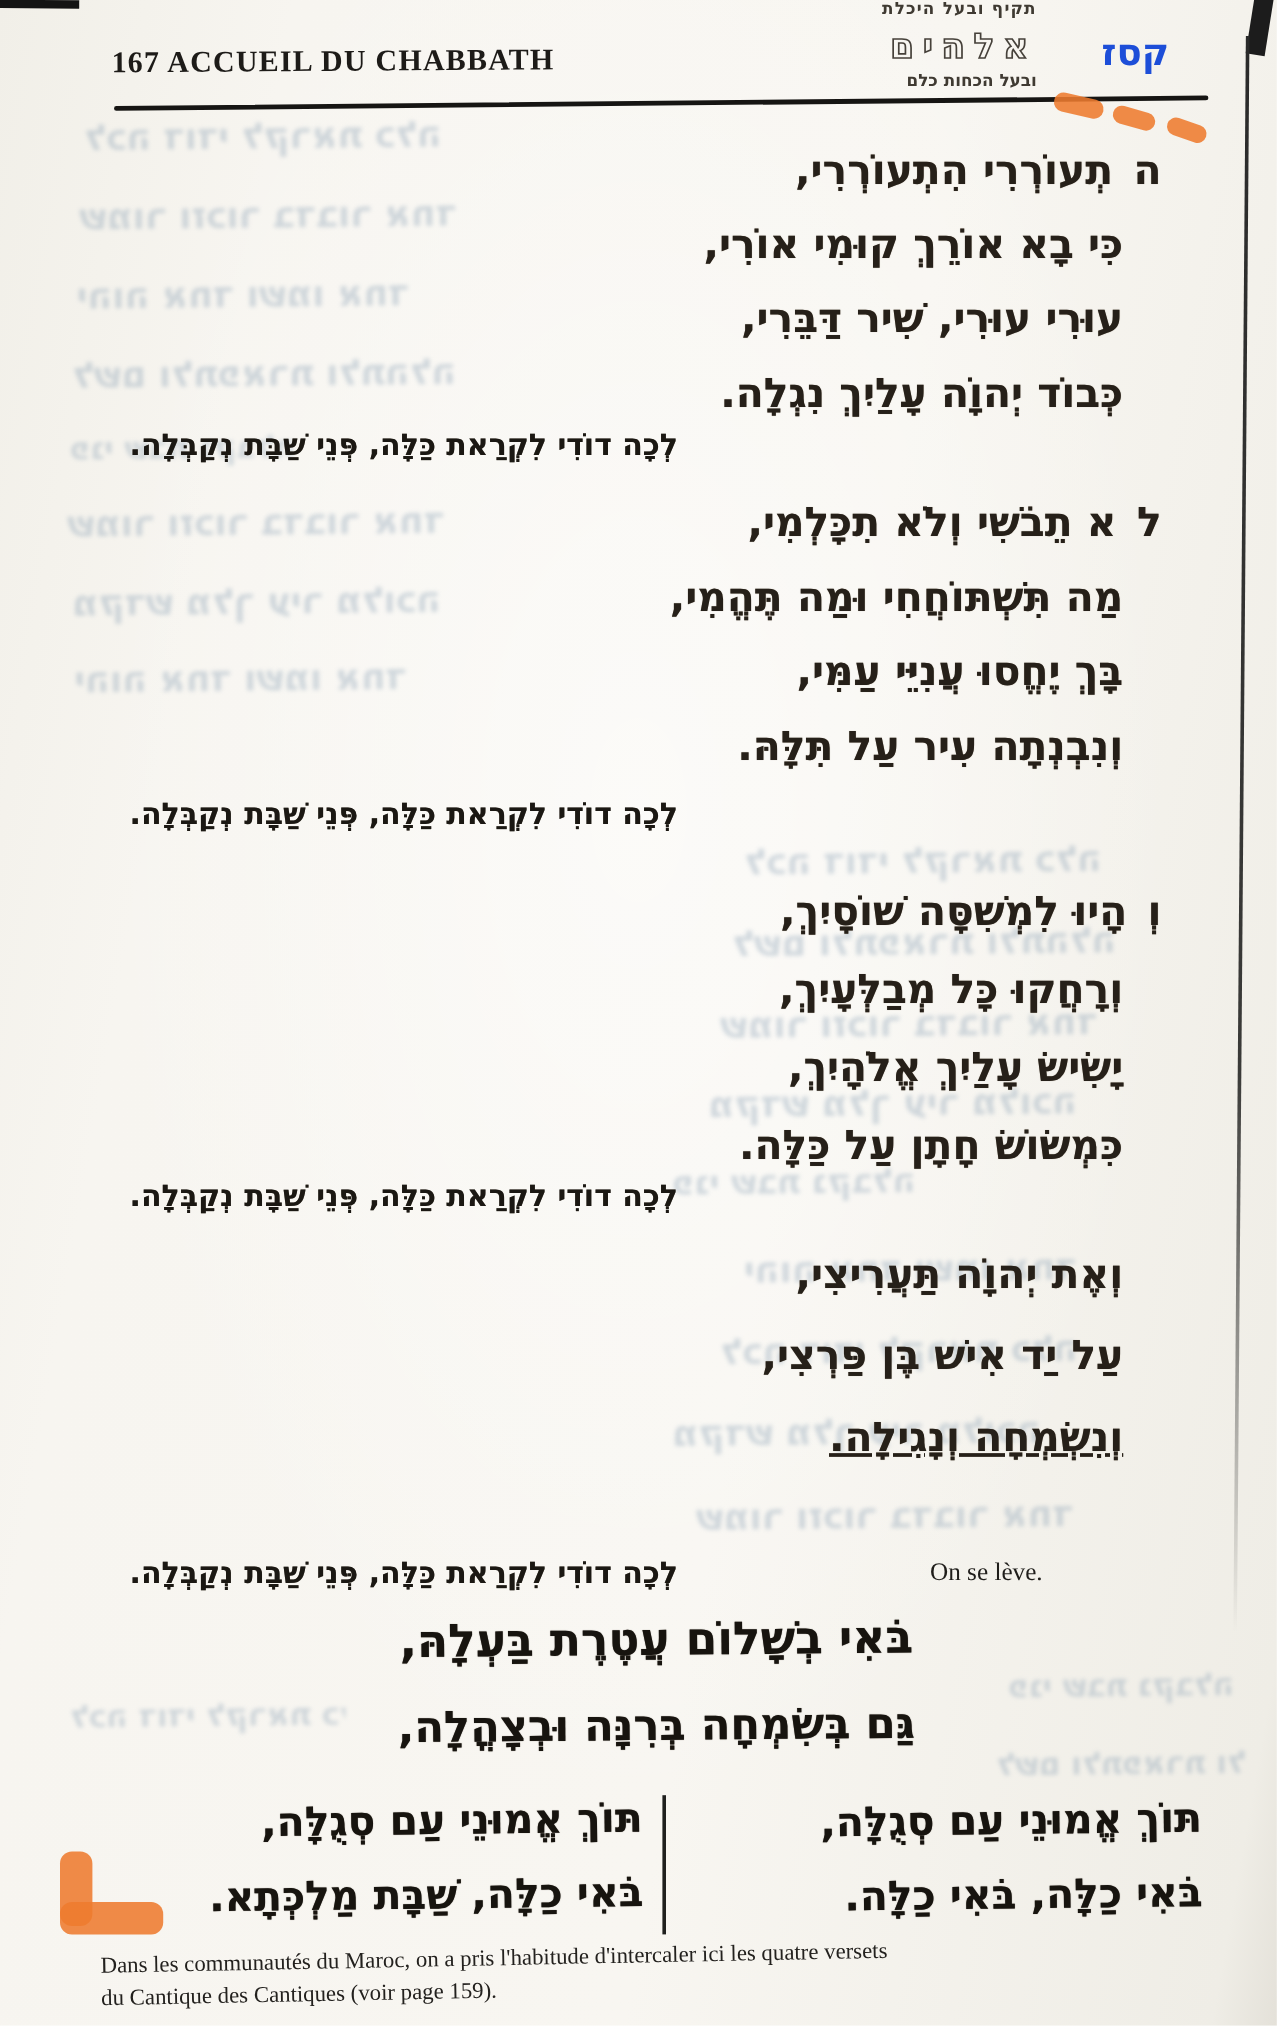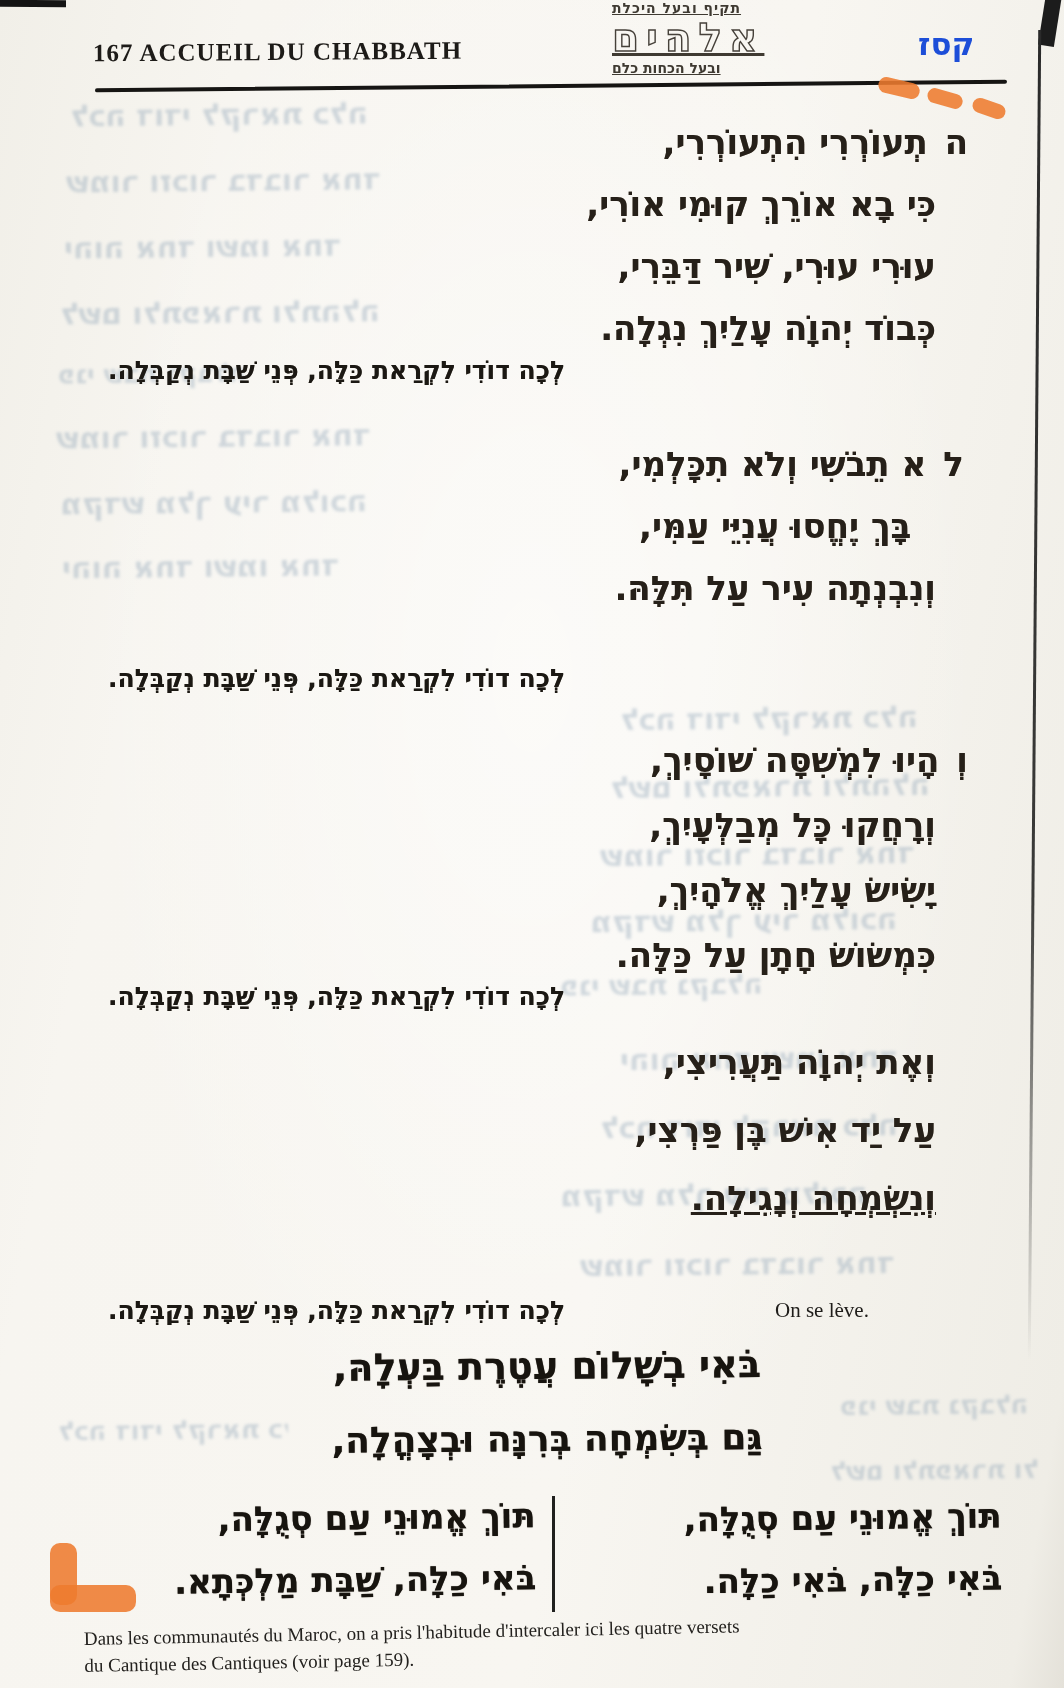--- a/index.html
+++ b/index.html
@@ -14,24 +14,24 @@
   
   .fr-header{
     left:93px;top:38px;font-family:"Liberation Serif",serif;
     font-size:25px;font-weight:700;letter-spacing:1px;color:#1d1b18;
     transform:rotate(-.4deg);white-space:nowrap;
   }
   .header-rule{
     left:95px;top:84px;width:912px;height:4px;background:#161513;border-radius:2px;
     transform:rotate(-.55deg);
   }
-  .stamp{left:612px;top:0px;width:272px;text-align:left;direction:rtl;color:#3f3a32;text-decoration:underline;}
+  .stamp{left:592px;top:0px;width:272px;text-align:right;direction:rtl;color:#3f3a32;}
   .stamp-top{font-size:14px;font-weight:700;letter-spacing:1px;white-space:nowrap;}
   .stamp-main{
-    font-size:39px;font-weight:700;letter-spacing:7px;line-height:44px;
+    font-size:29px;font-weight:700;letter-spacing:7px;line-height:44px;
     color:transparent;-webkit-text-stroke:1.4px #46413a;white-space:nowrap;
   }
   .stamp-bottom{font-size:14px;font-weight:700;white-space:nowrap;}
   .heb-pagenum{left:918px;top:26px;font-size:31px;font-weight:700;color:#1d4ed8;direction:rtl;}
   
   .corner-tl{left:0;top:0;width:66px;height:7px;background:#141414;transform:rotate(.5deg);}
   .corner-tr{left:1042px;top:-6px;width:16px;height:52px;background:#1c1c1c;transform:rotate(9deg);}
   .page-edge{
     left:1033px;top:30px;width:3px;height:1330px;transform:rotate(.45deg);
     background:linear-gradient(#2a2a2a 0%,#3a3a38 65%,rgba(60,60,58,0) 100%);
@@ -115,22 +115,23 @@
 <div class="abs hl" style="left:972px;top:101px;width:34px;height:15px;transform:rotate(19deg);"></div>
 
 <div class="abs verse" style="top:98px;">
   <div class="vline first"><span class="acro">ה</span><span>תְעוֹרְרִי הִתְעוֹרְרִי,</span></div>
   <div class="vline">כִּי בָא אוֹרֵךְ קוּמִי אוֹרִי,</div>
   <div class="vline">עוּרִי עוּרִי, שִׁיר דַּבֵּרִי,</div>
   <div class="vline">כְּבוֹד יְהוָֹה עָלַיִךְ נִגְלָה.</div>
 </div>
 <div class="abs refrain" style="top:356px;">לְכָה דוֹדִי לִקְרַאת כַּלָּה, פְּנֵי שַׁבָּת נְקַבְּלָה.</div>
 
-<div class="abs verse" style="top:420px;text-align:center;">
+<div class="abs verse" style="top:392px;">
   <div class="vline first"><span class="acro">ל</span><span>א תֵבֹשִׁי וְלֹא תִכָּלְמִי,</span></div>
+  <div class="vline">מַה תִּשְׁתּוֹחֲחִי וּמַה תֶּהֱמִי,</div>
   <div class="vline">בָּךְ יֶחֱסוּ עֲנִיֵּי עַמִּי,</div>
   <div class="vline">וְנִבְנְתָה עִיר עַל תִּלָּהּ.</div>
 </div>
 <div class="abs refrain" style="top:664px;">לְכָה דוֹדִי לִקְרַאת כַּלָּה, פְּנֵי שַׁבָּת נְקַבְּלָה.</div>
 
 <div class="abs verse" style="top:716px;">
   <div class="vline first" style="height:65px;"><span class="acro">וְ</span><span>הָיוּ לִמְשִׁסָּה שׁוֹסָיִךְ,</span></div>
   <div class="vline" style="height:65px;">וְרָחֲקוּ כָּל מְבַלְּעָיִךְ,</div>
   <div class="vline" style="height:65px;text-align:right;">יָשִׂישׂ עָלַיִךְ אֱלֹהָיִךְ,</div>
   <div class="vline" style="height:65px;">כִּמְשׂוֹשׂ חָתָן עַל כַּלָּה.</div>

